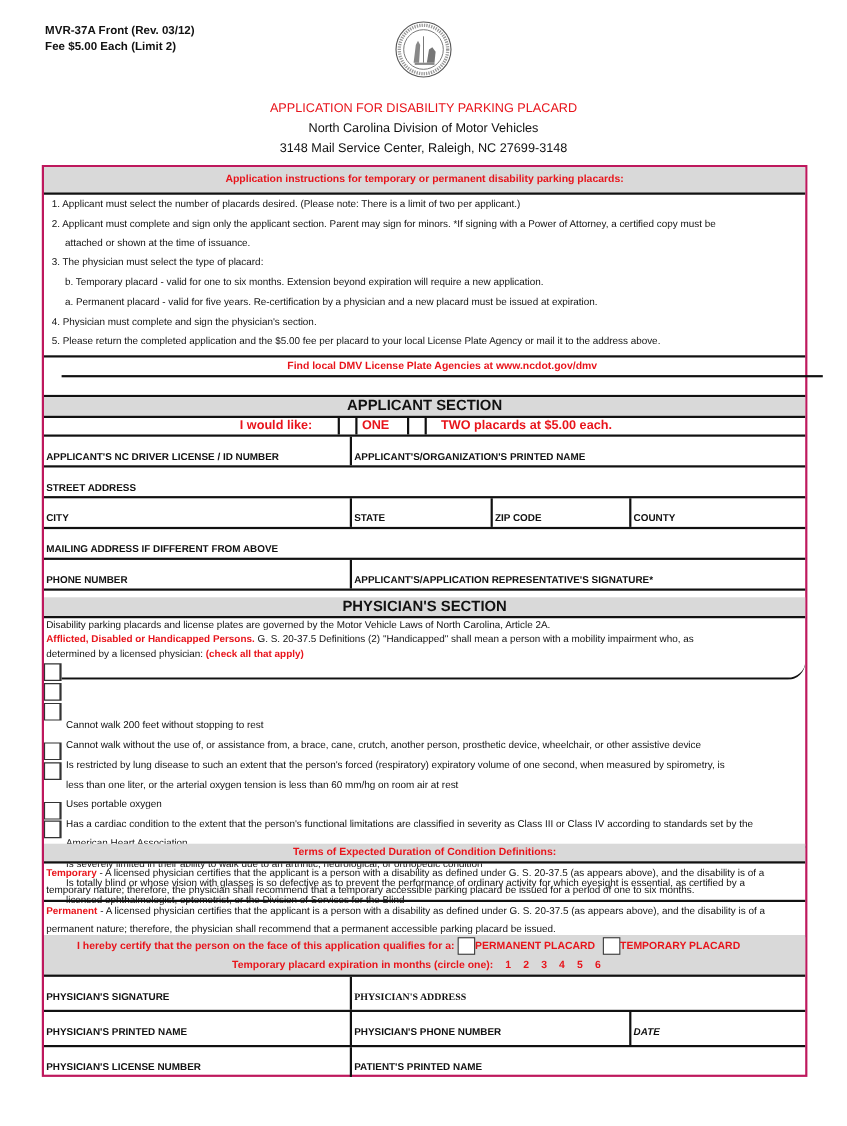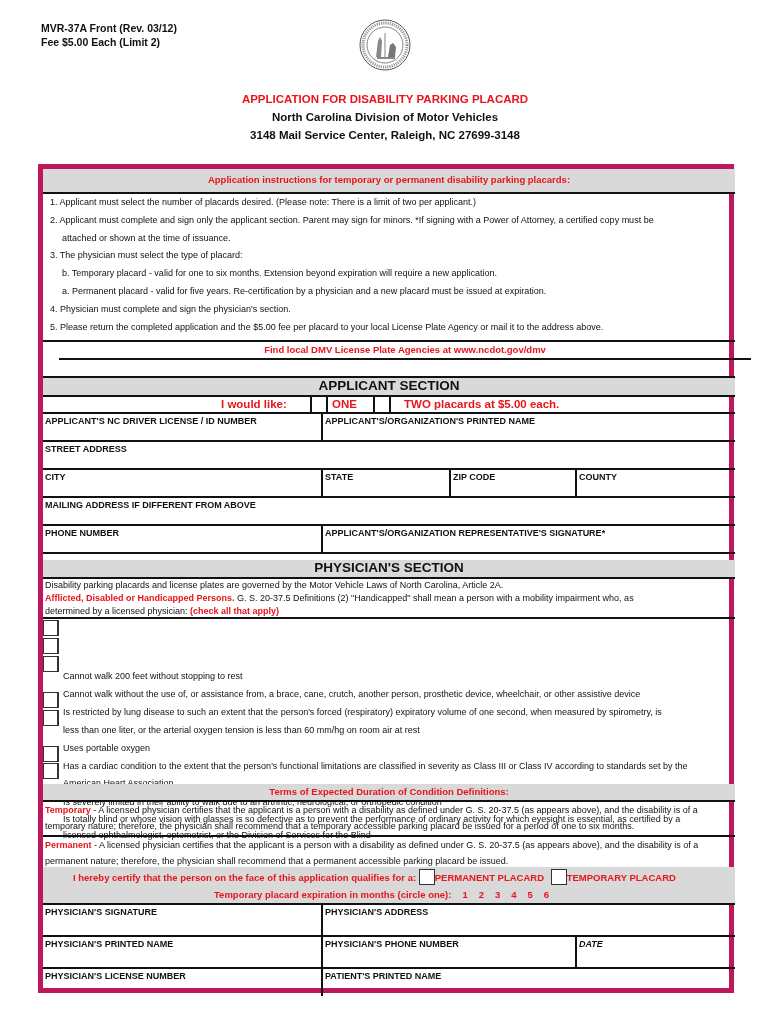--- a/index.html
+++ b/index.html
@@ -1,38 +1,38 @@
 <!DOCTYPE html>
 <html><head>
 <meta charset="utf-8">
 <style>
   * { box-sizing: border-box; margin: 0; padding: 0; }
   html, body { width: 770px; height: 1024px; background: #ffffff; overflow: hidden; }
   body { position: relative; font-family: "Liberation Sans", sans-serif; color: #111; }
   .abs { position: absolute; }
   .hdr-meta { left: 41px; top: 21px; font-size: 10.5px; font-weight: bold; line-height: 14px; }
   .seal { left: 359px; top: 19px; width: 52px; height: 52px; }
-  .titles { left: 0; width: 770px; text-align: center; font-weight: bold; }
+  .titles { left: 0; width: 770px; text-align: center; font-weight: normal; }
   .t-red { top: 93px; font-size: 11.5px; color: #e8141b; }
   .t-blk1 { top: 111px; font-size: 11.5px; }
   .t-blk2 { top: 129px; font-size: 11.5px; }
 
-  .form { left: 38px; top: 164px; width: 696px; height: 829px; border: 5px solid #be185d; }
+  .form { left: 38px; top: 150px; width: 696px; height: 829px; border: 2px solid #be185d; }
   .row { position: absolute; left: 0; width: 692px; border-bottom: 2px solid #111; }
   .gray { background: #d9d9d9; }
   .center { text-align: center; }
   .red { color: #e8141b; }
   .bold { font-weight: bold; }
   .instr-hdr { top: 0; height: 25px; font-size: 9.5px; font-weight: bold; color: #e8141b; line-height: 22px; text-align: center; }
   .instr-body { top: 25px; height: 148px; font-size: 9px; line-height: 17.8px; padding: 0 0 0 7px; }
   .instr-body .ind { padding-left: 12px; }
   .dmv { top: 173px; height: 18px; font-size: 9.5px; line-height: 15px; margin-left: 16px; }
   .blank { top: 191px; height: 18px; }
   .sec-hdr { font-size: 13.5px; font-weight: bold; line-height: 16px; text-align: center; }
-  .cell-lbl { position: absolute; font-size: 9px; font-weight: bold; padding: 2px 0 0 2px; border-radius: 10px; }
+  .cell-lbl { position: absolute; font-size: 9px; font-weight: bold; padding: 13px 0 0 2px; border-radius: 10px; }
   .vline { position: absolute; top: 0; bottom: 0; width: 2px; background: #111; }
   .like-row { font-size: 11.5px; font-weight: bold; color: #e8141b; }
   .phys-body { font-size: 9px; line-height: 13px; padding-left: 2px; }
   .chk-item { position: absolute; left: 0; font-size: 9px; line-height: 17.5px; }
   .cbox { position: absolute; left: 0; width: 16px; height: 16px; border: 1px solid #333; border-right-width: 2px; background: #fff; }
   .chk-text { position: absolute; left: 20px; width: 670px; margin-top: 48px; }
   .terms { font-size: 9px; line-height: 16px; padding-left: 2px; }
   .certify { font-size: 9.5px; font-weight: bold; color: #e8141b; }
   .cert-box { display: inline-block; width: 16px; height: 16px; border: 1px solid #333; background: #fff; vertical-align: middle; }
   .months span { display: inline-block; margin-left: 11px; }
@@ -111,26 +111,26 @@
     <div class="cell-lbl" style="left:280px;width:126px;height:26px;"><span>STATE</span></div>
     <div class="vline" style="left:406px;"></div>
     <div class="cell-lbl" style="left:408px;width:124px;height:26px;"><span>ZIP CODE</span></div>
     <div class="vline" style="left:532px;"></div>
     <div class="cell-lbl" style="left:534px;width:156px;height:26px;"><span>COUNTY</span></div>
   </div>
 
   <div class="row" style="top:357px;height:28px;">
     <div class="cell-lbl" style="left:0;width:278px;height:26px;"><span>PHONE NUMBER</span></div>
     <div class="vline" style="left:278px;"></div>
-    <div class="cell-lbl" style="left:280px;width:410px;height:26px;"><span>APPLICANT'S/ORGANIZATION REPRESENTATIVE'S SIGNATURE*</span></div>
+    <div class="cell-lbl" style="left:280px;width:410px;height:26px;"><span>APPLICANT'S/APPLICATION REPRESENTATIVE'S SIGNATURE*</span></div>
   </div>
 
   <div class="row gray sec-hdr" style="top:391px;height:19px;">PHYSICIAN'S SECTION</div>
 
-  <div class="row phys-body" style="top:410px;height:40px;">
+  <div class="row phys-body" style="top:410px;height:56px;border-radius:16px;">
     <div>Disability parking placards and license plates are governed by the Motor Vehicle Laws of North Carolina, Article 2A.</div>
     <div><span class="red bold">Afflicted, Disabled or Handicapped Persons.</span><span>  G. S. 20-37.5 Definitions (2) "Handicapped" shall mean a person with a mobility impairment who, as</span></div>
     <div><span>determined by a licensed physician:  </span><span class="red bold">(check all that apply)</span></div>
   </div>
 
   <div class="row" style="top:450px;height:169px;">
     <div class="chk-item" style="top:1px;">
       <div class="cbox" style="top:0;"></div>
       <div class="chk-text">Cannot walk 200 feet without stopping to rest</div>
     </div>
@@ -179,21 +179,21 @@
       <span class="cert-box" style="margin-left:4px;"></span><span style="vertical-align:middle;">TEMPORARY PLACARD</span>
     </div>
     <div class="abs months" style="left:171px;top:22px;white-space:nowrap;">
       <span style="margin-left:0;">Temporary placard expiration in months (circle one):</span><span>1</span><span>2</span><span>3</span><span>4</span><span>5</span><span>6</span>
     </div>
   </div>
 
   <div class="row" style="top:736px;height:32px;">
     <div class="cell-lbl" style="left:0;width:278px;height:30px;"><span>PHYSICIAN'S SIGNATURE</span></div>
     <div class="vline" style="left:278px;"></div>
-    <div class="cell-lbl" style="left:280px;width:410px;height:30px;"><span>PHYSICIAN'S ADDRESS</span></div>
+    <div class="cell-lbl" style="left:280px;width:410px;height:30px;font-family:Liberation Serif, serif;"><span>PHYSICIAN'S ADDRESS</span></div>
   </div>
 
   <div class="row" style="top:768px;height:32px;">
     <div class="cell-lbl" style="left:0;width:278px;height:30px;"><span>PHYSICIAN'S PRINTED NAME</span></div>
     <div class="vline" style="left:278px;"></div>
     <div class="cell-lbl" style="left:280px;width:252px;height:30px;"><span>PHYSICIAN'S PHONE NUMBER</span></div>
     <div class="vline" style="left:532px;"></div>
     <div class="cell-lbl" style="left:534px;width:156px;height:30px;font-style:italic;"><span>DATE</span></div>
   </div>
 

